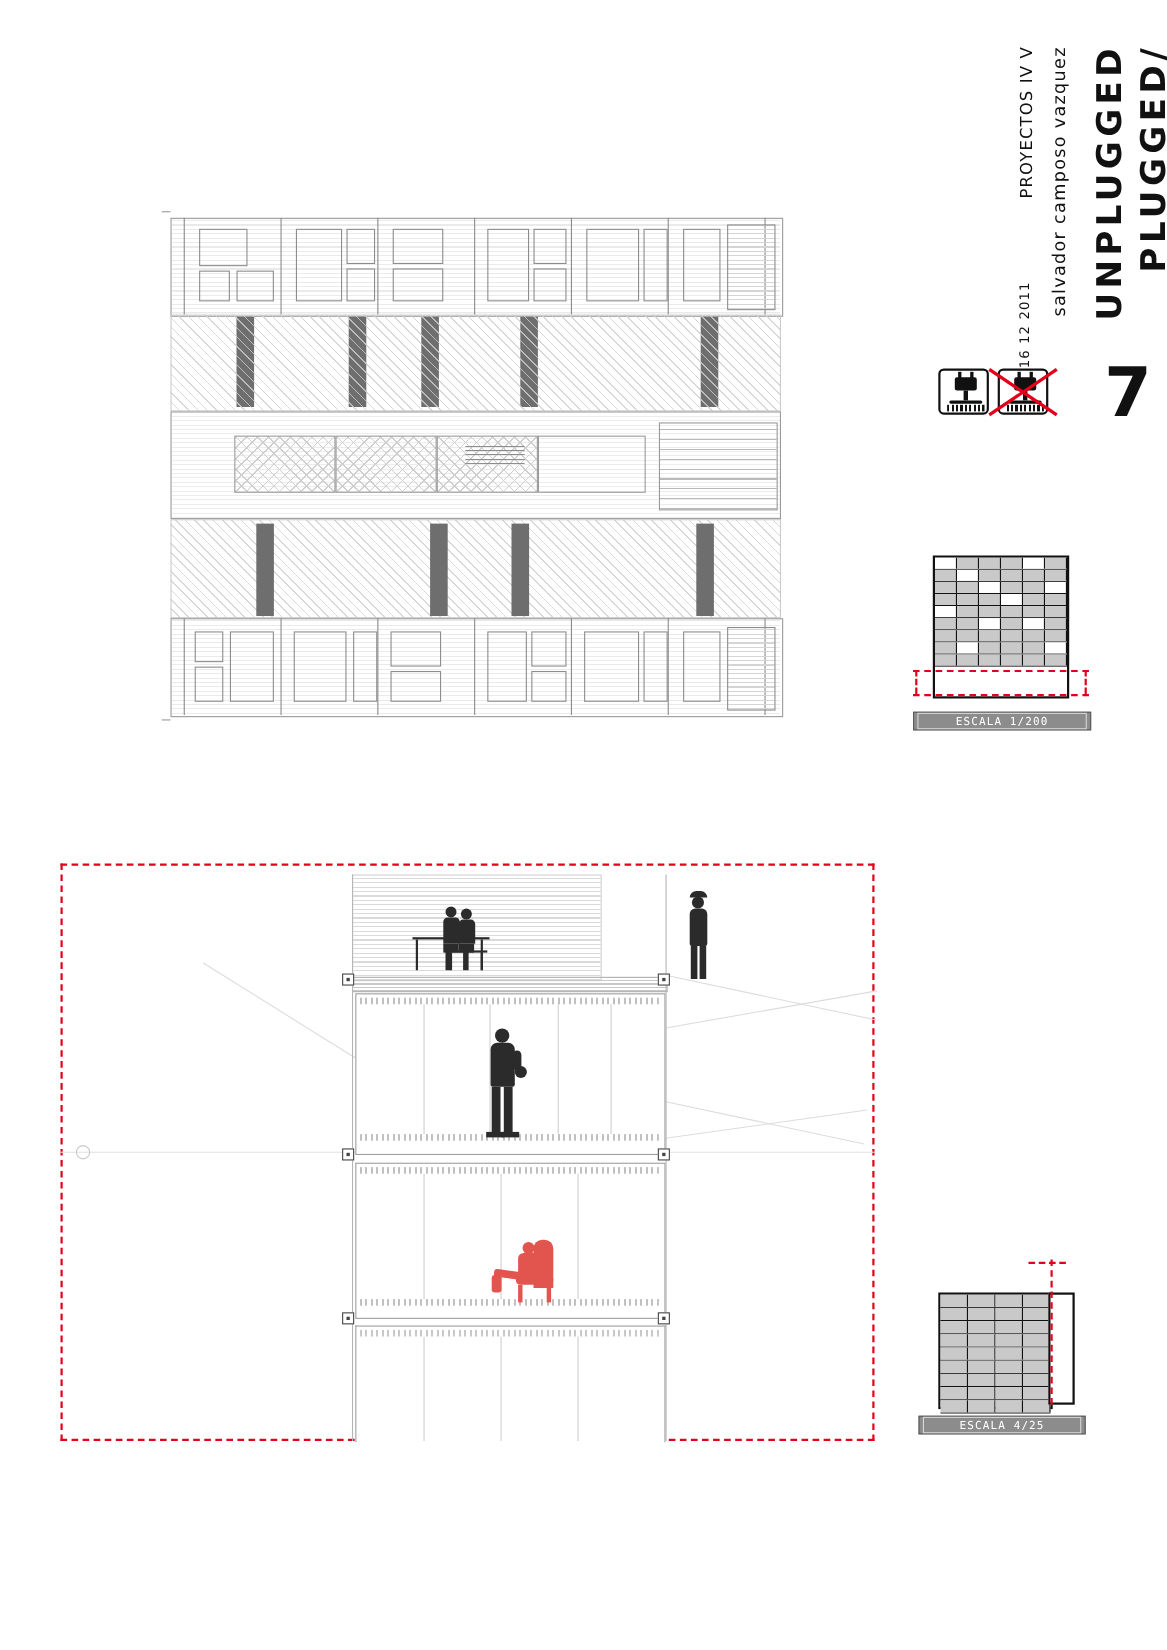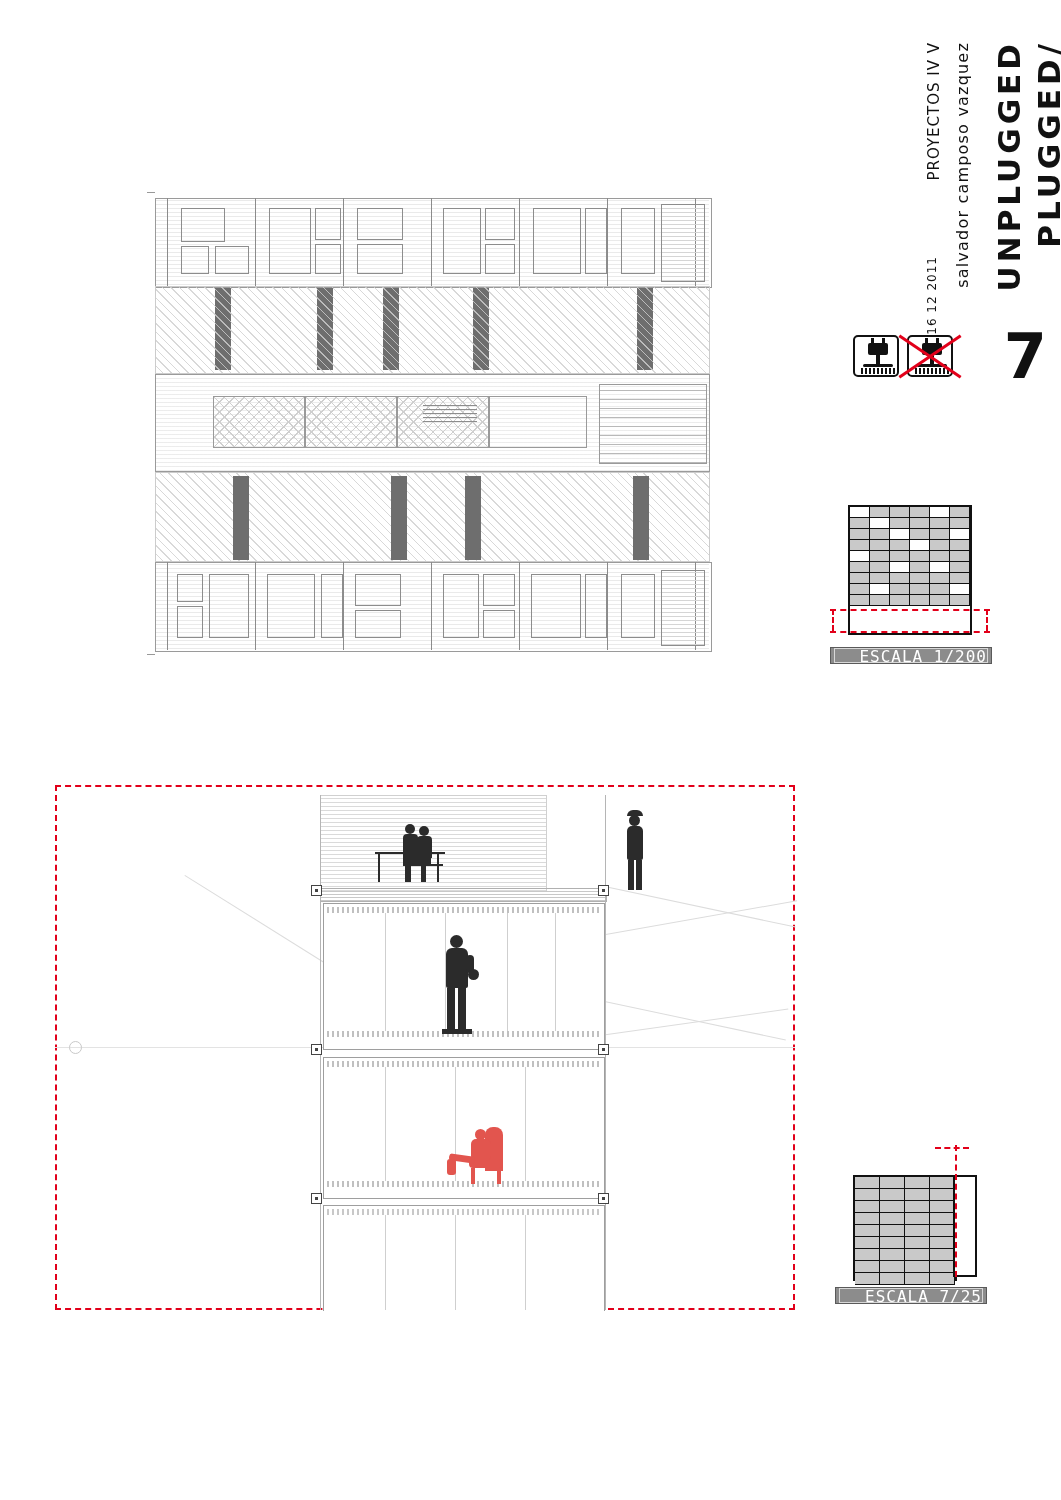--- a/index.html
+++ b/index.html
@@ -23,22 +23,22 @@
             border-radius:5px;box-sizing:border-box;background:#fff;}
   .cross-line{position:absolute;height:3px;background:#e2001a;
               transform-origin:50% 50%;}
 
   
   #seven{position:absolute;right:6px;top:296px;font-size:62px;font-weight:700;
          font-family:"DejaVu Sans",sans-serif;letter-spacing:-2px;line-height:1;}
 
   
   .scalebar{position:absolute;background:#8c8c8c;border:1px solid #5a5a5a;
-            color:#fff;font-family:"DejaVu Sans Mono",monospace;font-size:16px;
-            letter-spacing:1px;text-align:right;line-height:15px;height:15px;}
+            color:#fff;font-family:"DejaVu Sans Mono",monospace;font-size:10px;
+            letter-spacing:1px;text-align:center;line-height:15px;height:15px;}
   .scalebar .inner{border:1px solid #d8d8d8;height:13px;margin:0 3px;}
 
   
   .keyplan{position:absolute;}
   .kp-grid{position:absolute;border:2px solid #111;background:#fff;}
   .kp-cell-row{height:10px;border-bottom:1px solid #111;display:flex;}
   .kp-cell{flex:1;border-right:1px solid #111;background:#c9c9c9;}
   .kp-cell.light{background:#ffffff;}
   .kp-dash{position:absolute;border-top:2px dashed #e2001a;}
   .kp-dash-v{position:absolute;border-left:2px dashed #e2001a;}
@@ -459,15 +459,15 @@
         <div class="kp-cell"></div>
         <div class="kp-cell"></div>
         <div class="kp-cell"></div>
       </div>
   </div>
   <div class="abs" style="left:118px;top:30px;width:24px;height:102px;border:2px solid #111;background:#fff;box-sizing:border-box;"></div>
   <div class="kp-dash-v" style="left:120px;top:0;height:132px;"></div>
   <div class="kp-dash" style="left:100px;top:2px;width:34px;"></div>
 
   <div class="scalebar" style="left:0;top:142px;width:150px;">
-    <div class="inner">ESCALA 7/25</div>
+    <div class="inner">ESCALA 4/25</div>
   </div>
 </div>
 
 </body></html>

